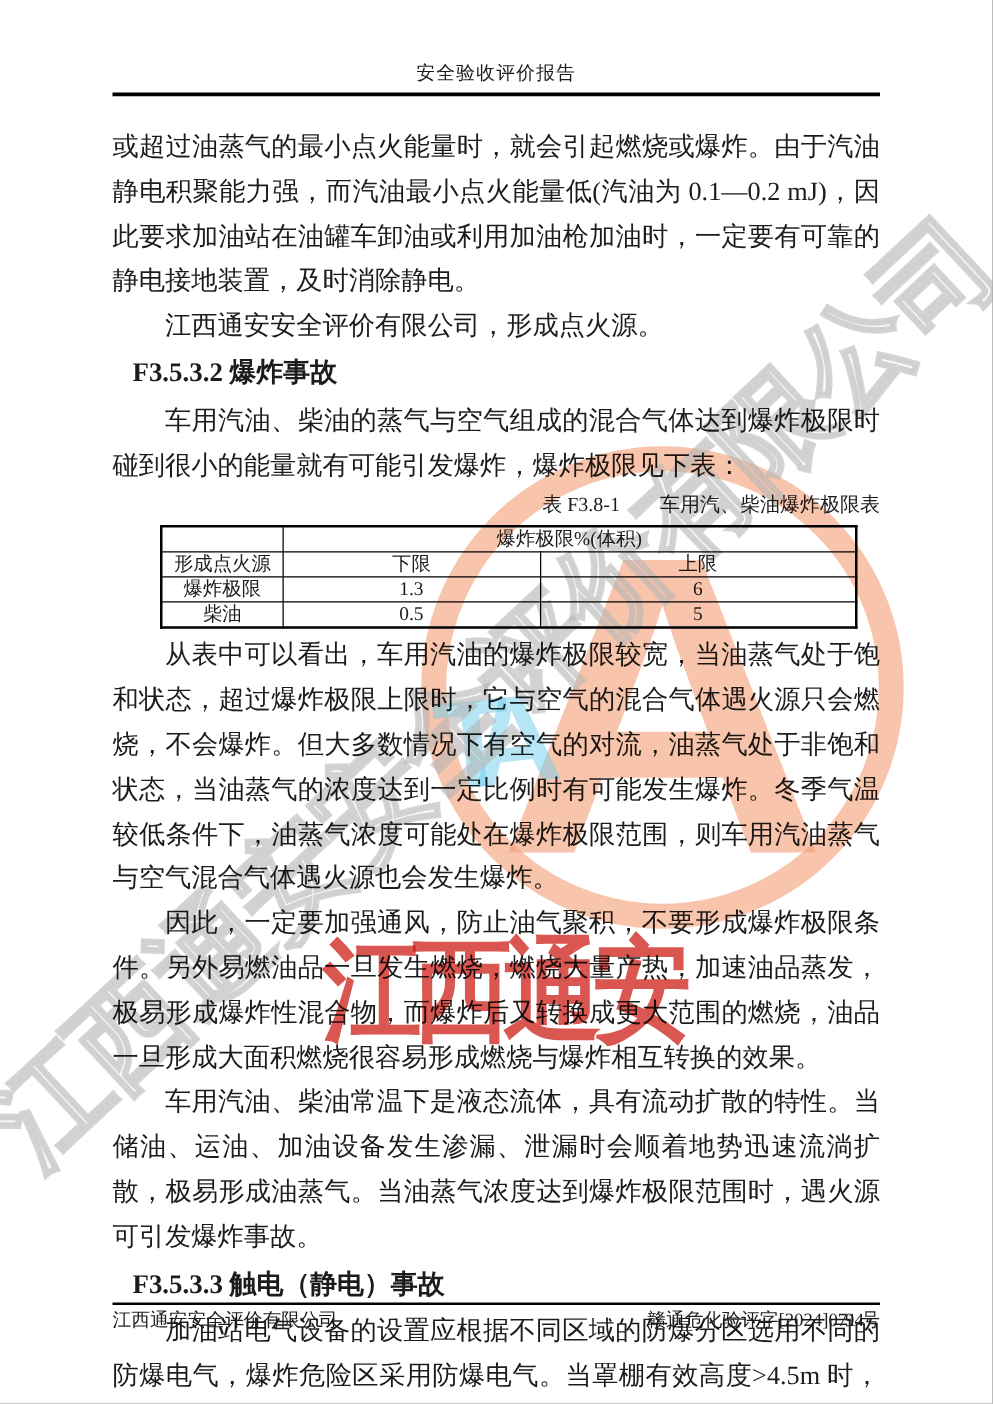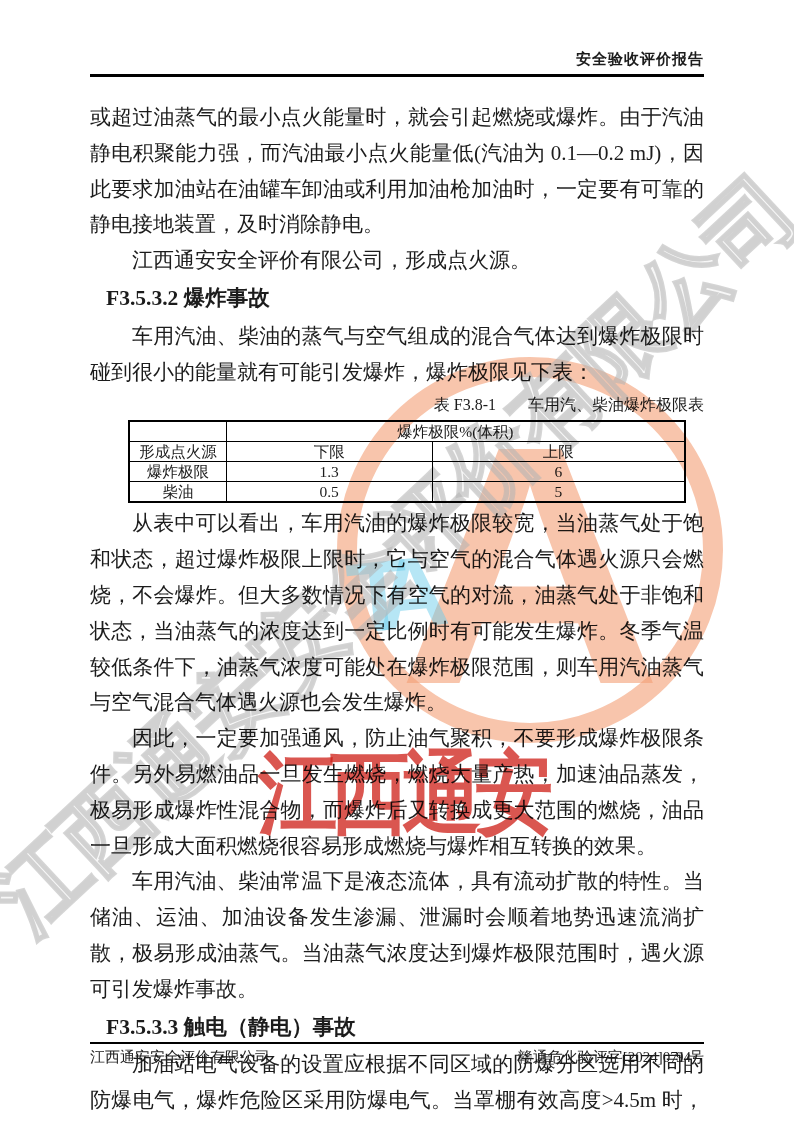--- a/index.html
+++ b/index.html
@@ -8,21 +8,21 @@
     width:794px;height:1123px;
     margin:0 auto;
     background:#fff;
     overflow:hidden;
     font-family:"Liberation Serif","DejaVu Serif",serif;
     color:#1c1c1c;
   }
   
   .header{position:absolute;top:46px;left:90px;width:614px;text-align:center;}
   .header .h-line1{font-size:14.5px;line-height:20px;letter-spacing:.5px;}
-  .header .h-line2{font-size:15px;line-height:20px;font-weight:bold;margin-top:3px;letter-spacing:1px;text-align:right;}
+  .header .h-line2{font-size:15px;line-height:20px;font-weight:normal;margin-top:3px;letter-spacing:1px;}
   .header .h-rule{margin-top:5px;border-bottom:3px solid #000;}
   
   .doc-body{
     position:absolute;top:100px;left:90px;width:614px;
     font-size:21px;line-height:35.8px;
     text-align:justify;
   }
   .doc-body p{margin:0;text-indent:2em;}
   .doc-body p.noindent{text-indent:0;}
   .doc-body h3{margin:2px 16px;font-size:21.5px;line-height:35.8px;font-weight:bold;text-align:left;}

